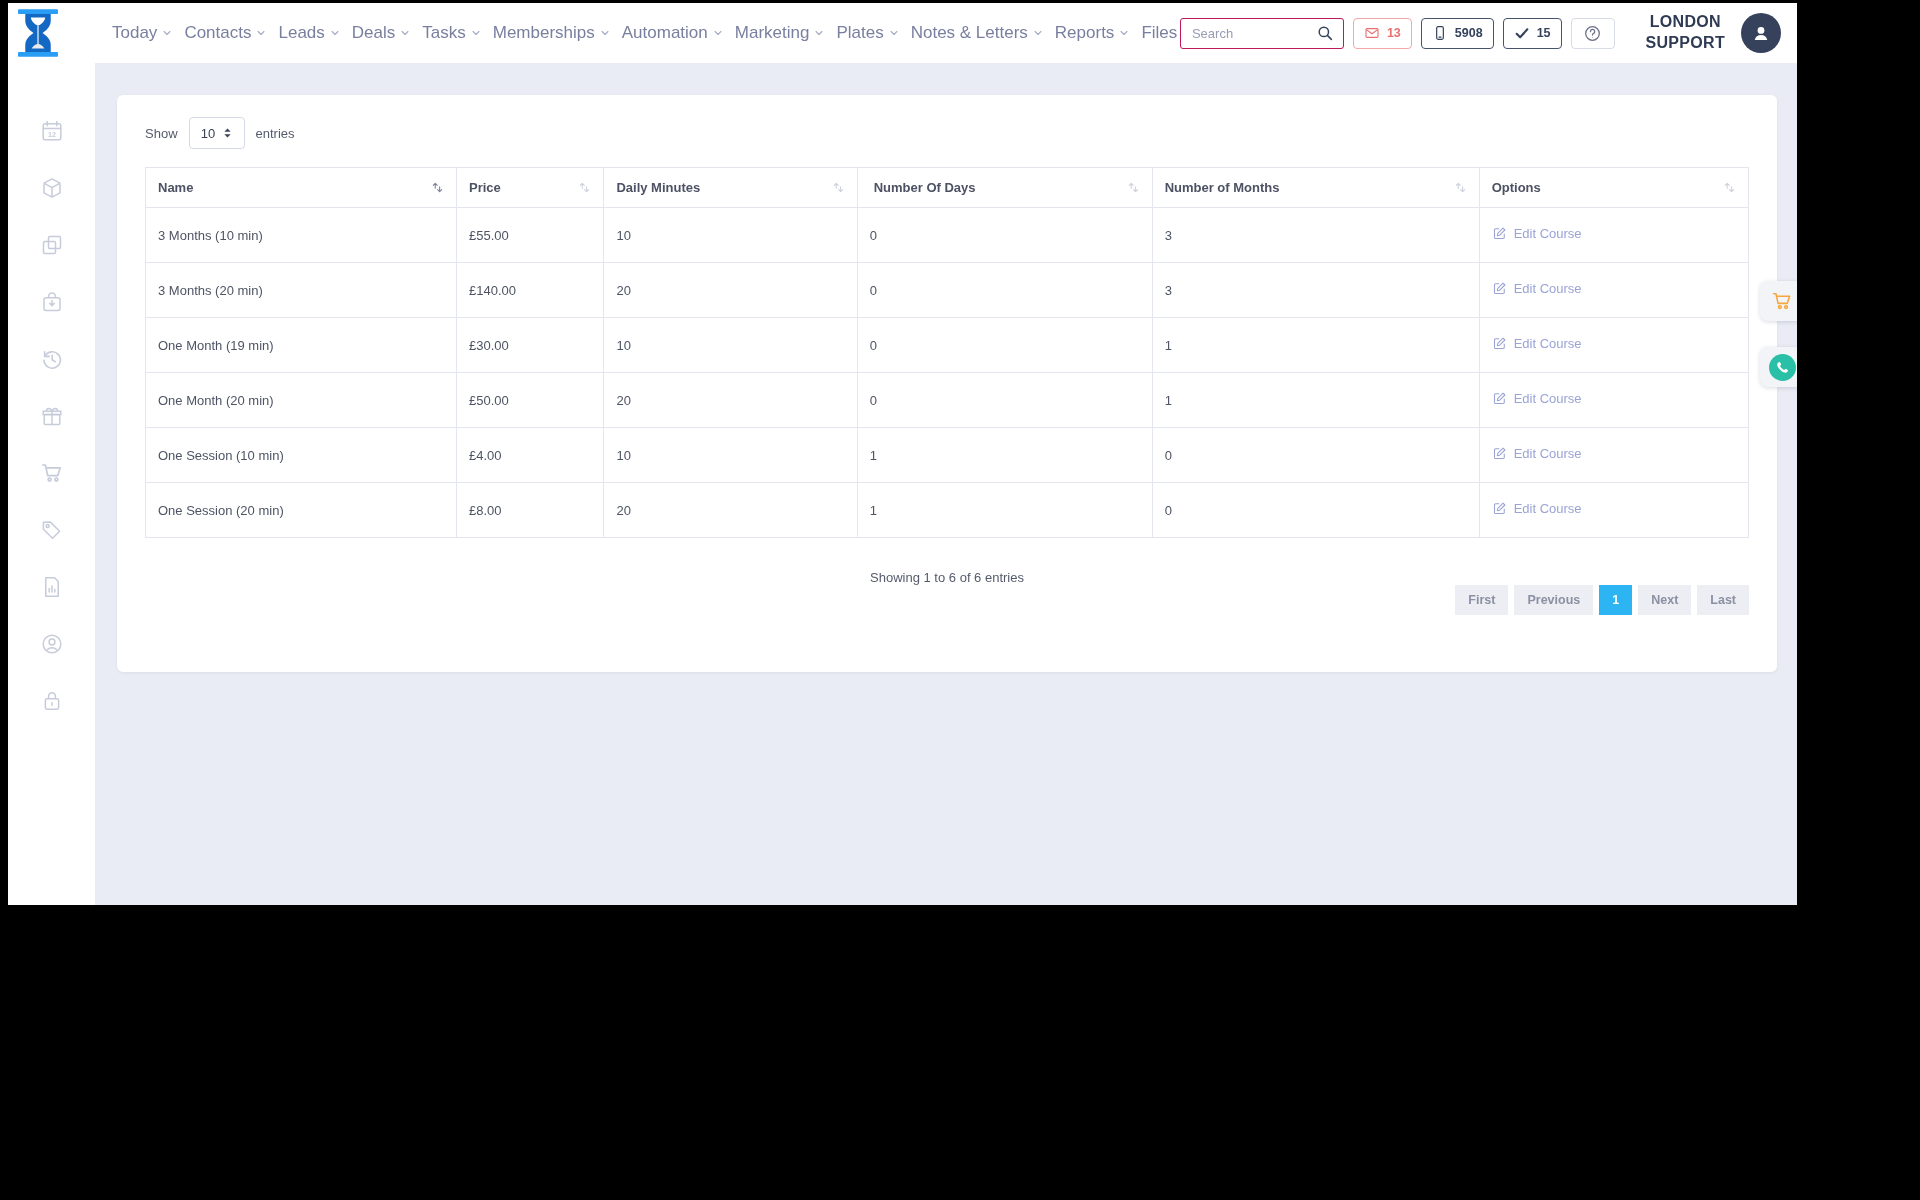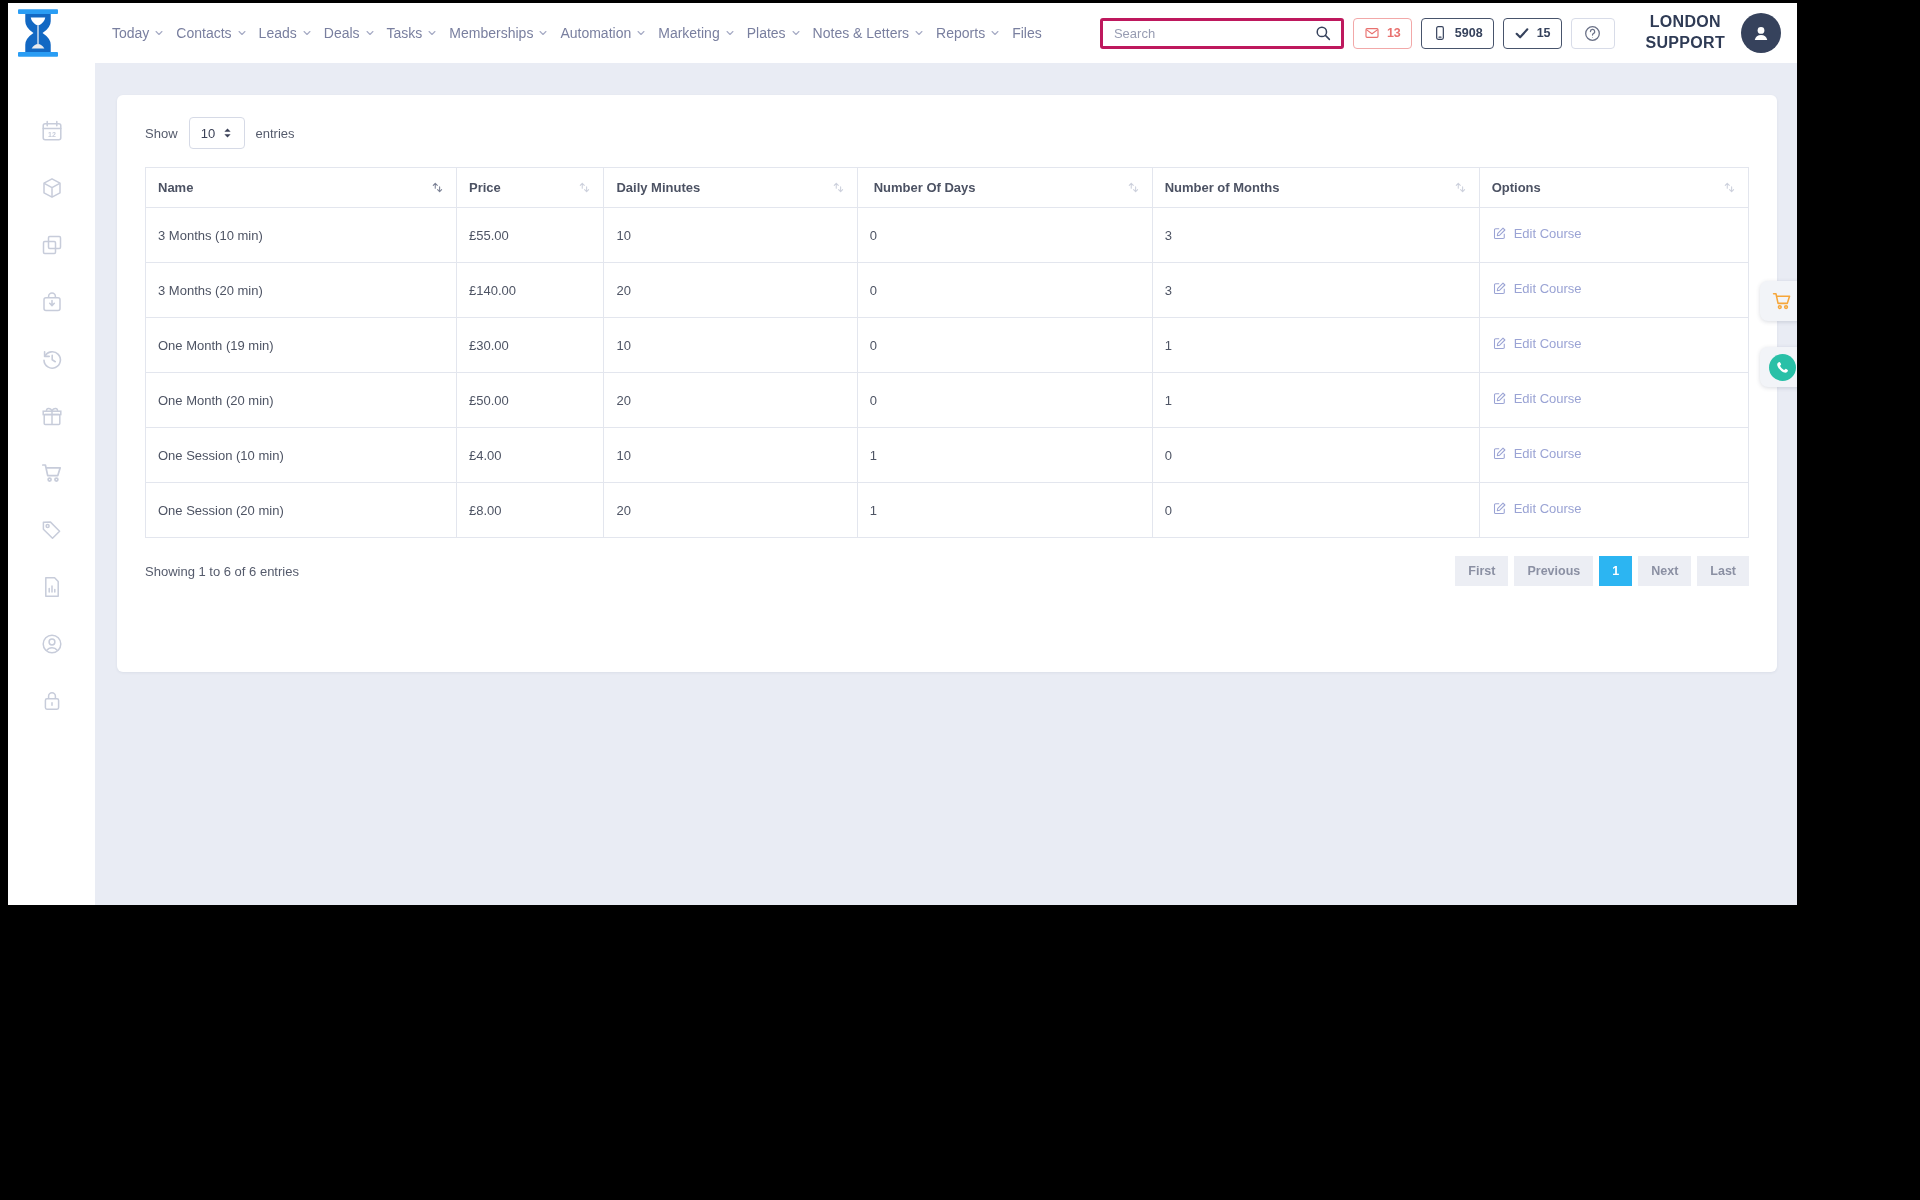--- a/index.html
+++ b/index.html
@@ -4,25 +4,25 @@
 <style>
   html,body{margin:0;padding:0;background:#000;}
   body{width:1920px;height:1200px;position:relative;font-family:"Liberation Sans",sans-serif;}
   .app{position:absolute;left:8px;top:3px;width:1789px;height:902px;background:#fff;overflow:hidden;}
 
   
   .topbar{height:60px;display:flex;align-items:center;padding:0 16px 0 10px;background:#fff;}
   .logo{width:40px;height:50px;flex:none;cursor:pointer;}
   .logo svg{width:100%;height:100%;display:block;}
   .main-nav{display:flex;align-items:center;gap:12px;margin-left:54px;}
-  .nav-item{display:flex;align-items:center;gap:5px;color:#797f9f;font-size:14px;font-weight:500;cursor:pointer;white-space:nowrap;}
+  .nav-item{display:flex;align-items:center;gap:5px;color:#797f9f;font-size:17px;font-weight:500;cursor:pointer;white-space:nowrap;}
   .caret{width:10px;height:10px;color:#a7acc5;display:flex;align-items:center;}
   .caret svg{width:10px;height:10px;display:block;}
   .top-right{display:flex;align-items:center;gap:9px;margin-left:auto;}
-  .searchbox{width:244px;height:31px;border:3px solid #be185d;border-radius:3px;display:flex;align-items:center;padding:0 9px;box-sizing:border-box;background:#fff;justify-content:space-between;}
+  .searchbox{width:164px;height:31px;border:1px solid #be185d;border-radius:3px;display:flex;align-items:center;padding:0 9px;box-sizing:border-box;background:#fff;justify-content:space-between;}
   .searchbox input{border:0;outline:0;flex:1;min-width:0;font-size:13px;color:#3c4258;font-family:inherit;background:transparent;}
   .searchbox input::placeholder{color:#979cb2;}
   .search-btn{width:18px;height:18px;color:#36425c;cursor:pointer;flex:none;}
   .search-btn svg{width:18px;height:18px;display:block;}
   .badge{height:31px;border-radius:4px;border:1px solid;display:flex;align-items:center;gap:7px;padding:0 10px;font-size:12.5px;font-weight:700;box-sizing:border-box;cursor:pointer;background:#fff;}
   .badge .badge-icon{display:flex;}
   .badge .badge-icon svg{width:16px;height:16px;display:block;}
   .badge.danger{border-color:#f2a8a8;color:#e8716f;}
   .badge.dark{border-color:#47536b;color:#36425c;}
   .help-btn{width:44px;height:31px;border:1px solid #d8dce8;border-radius:4px;display:flex;align-items:center;justify-content:center;color:#6a7187;cursor:pointer;background:#fff;box-sizing:border-box;}
@@ -61,21 +61,21 @@
   .th-label{flex:1;overflow:hidden;white-space:nowrap;}
   .sort-icon{color:#ccd0dc;display:flex;flex:none;}
   .sort-icon svg{width:15px;height:15px;display:block;}
   .sort-icon.active{color:#7a8094;}
   td{height:55px;padding:0 12px;font-size:13px;color:#4e5464;}
   .edit-link{display:inline-flex;align-items:center;gap:7px;color:var(--link,#9aa3d4);cursor:pointer;text-decoration:none;font-size:13px;}
   .edit-link .edit-icon{display:flex;}
   .edit-link svg{width:15px;height:15px;display:block;}
 
   
-  .table-footer{display:flex;align-items:center;margin-top:18px;}
+  .table-footer{display:flex;align-items:center;margin-top:32px;flex-direction:column;}
   .summary{font-size:13px;color:#555b6c;}
   .pagination{margin-left:auto;display:flex;gap:6px;}
   .pg-btn{border:0;background:#eceef4;color:#8b90a3;font-size:12.5px;font-weight:600;padding:8px 13px;border-radius:0;font-family:inherit;cursor:pointer;}
   .pg-btn.active{background:var(--accent-blue,#2cb5f2);color:#fff;}
 
   
   .floating{position:absolute;right:-7px;top:218px;display:flex;flex-direction:column;gap:26px;}
   .float-btn{width:44px;height:40px;background:#f2f4f8;border-radius:8px;box-shadow:0 1px 4px rgba(50,60,90,.18);display:flex;align-items:center;justify-content:center;cursor:pointer;}
   .float-cart-icon{color:var(--floating-cart-orange,#f6a63a);display:flex;}
   .float-cart-icon svg{width:22px;height:22px;display:block;}

